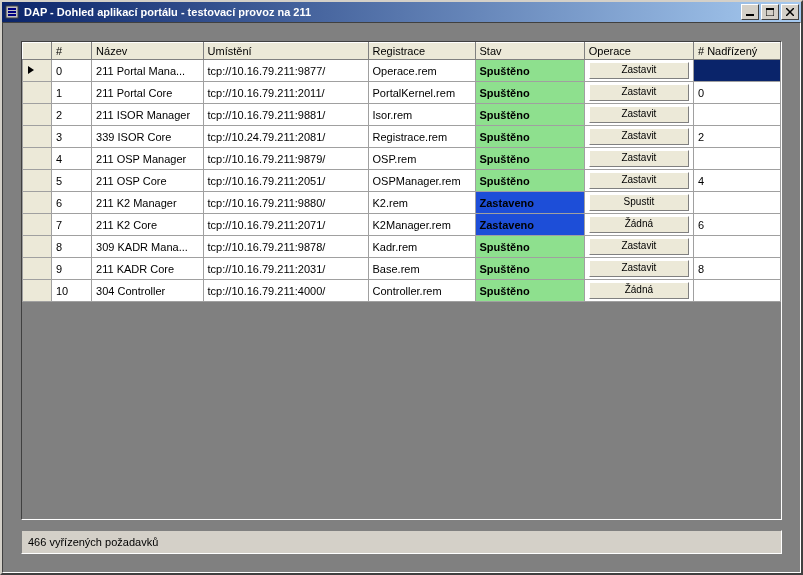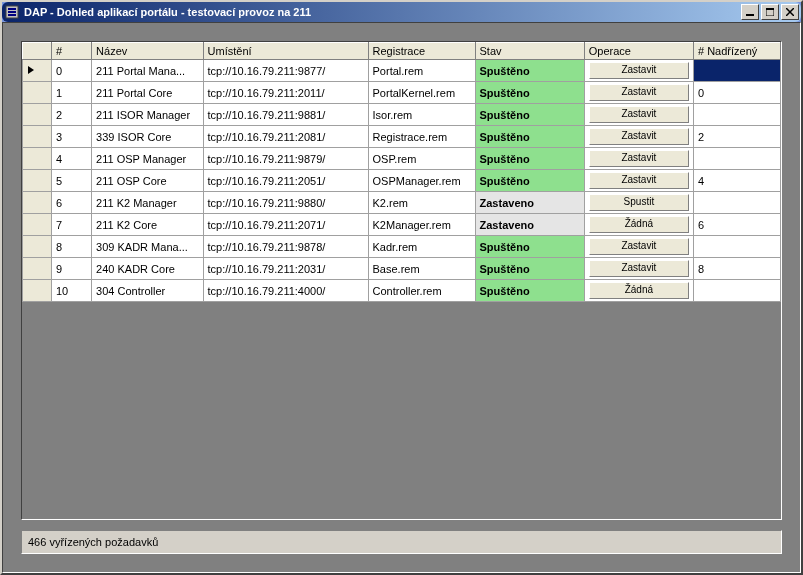--- a/index.html
+++ b/index.html
@@ -19,21 +19,20 @@
     display: flex;
     flex-direction: column;
   }
   .titlebar {
     height: 18px;
     background: linear-gradient(to right, #0a246a, #a6caf0);
     color: #fff;
     display: flex;
     align-items: center;
     padding: 1px 2px;
-    border-radius: 6px;
   }
   .titlebar .appicon {
     width: 16px; height: 16px;
     display:inline-flex; align-items:center; justify-content:center;
     margin-right: 4px;
   }
   .titlebar .title {
     font-weight: bold;
     flex: 1;
     white-space: nowrap;
@@ -111,21 +110,21 @@
   }
   .row-arrow {
     display:inline-block;
   }
   .row-arrow svg { display:block; }
 
   td.state {
     font-weight: bold;
   }
   td.state.running { background: #8ee08e; }
-  td.state.stopped { background: #e5e5e5; color:#000; }
+  td.state.stopped { background: #1d4ed8; color:#000; }
 
   td.op {
     padding: 1px;
     text-align: center;
   }
   .opbtn {
     display: block;
     width: 100%;
     height: 17px;
     box-sizing: border-box;
@@ -217,21 +216,21 @@
           </tr>
         </thead>
         <tbody id="grid-body">
             <tr>
               <td class="rowhdr"><span class="row-arrow"><svg width="8" height="10" viewBox="0 0 8 10">
                     <polygon points="1,1 7,5 1,9" fill="#000"></polygon>
                   </svg></span></td>
               <td>0</td>
               <td>211 Portal Mana...</td>
               <td>tcp://10.16.79.211:9877/</td>
-              <td>Portal.rem</td>
+              <td>Operace.rem</td>
               <td class="state running">Spuštěno</td>
               <td class="op">
                 <span class="opbtn">Zastavit</span>
               </td>
               <td class="sup selected"></td>
             </tr>
             <tr>
               <td class="rowhdr"></td>
               <td>1</td>
               <td>211 Portal Core</td>
@@ -252,21 +251,21 @@
               <td class="state running">Spuštěno</td>
               <td class="op">
                 <span class="opbtn">Zastavit</span>
               </td>
               <td class="sup"></td>
             </tr>
             <tr>
               <td class="rowhdr"></td>
               <td>3</td>
               <td>339 ISOR Core</td>
-              <td>tcp://10.16.79.211:2081/</td>
+              <td>tcp://10.24.79.211:2081/</td>
               <td>Registrace.rem</td>
               <td class="state running">Spuštěno</td>
               <td class="op">
                 <span class="opbtn">Zastavit</span>
               </td>
               <td class="sup">2</td>
             </tr>
             <tr>
               <td class="rowhdr"></td>
               <td>4</td>
@@ -323,21 +322,21 @@
               <td>Kadr.rem</td>
               <td class="state running">Spuštěno</td>
               <td class="op">
                 <span class="opbtn">Zastavit</span>
               </td>
               <td class="sup"></td>
             </tr>
             <tr>
               <td class="rowhdr"></td>
               <td>9</td>
-              <td>240 KADR Core</td>
+              <td>211 KADR Core</td>
               <td>tcp://10.16.79.211:2031/</td>
               <td>Base.rem</td>
               <td class="state running">Spuštěno</td>
               <td class="op">
                 <span class="opbtn">Zastavit</span>
               </td>
               <td class="sup">8</td>
             </tr>
             <tr>
               <td class="rowhdr"></td>

